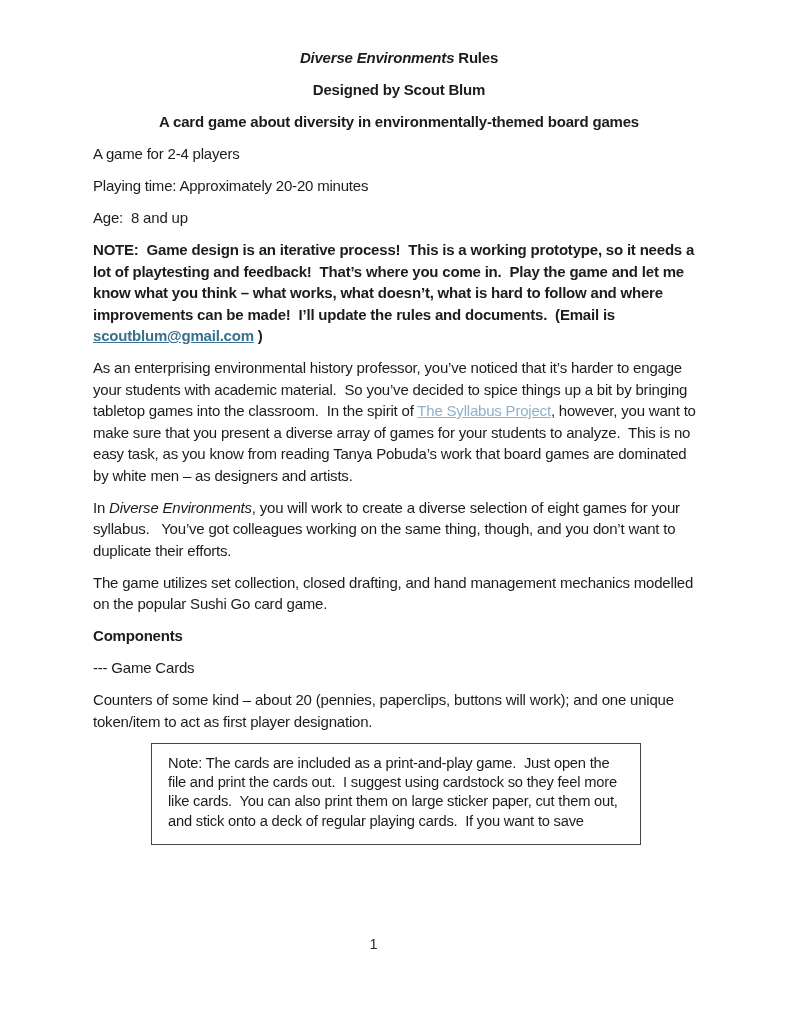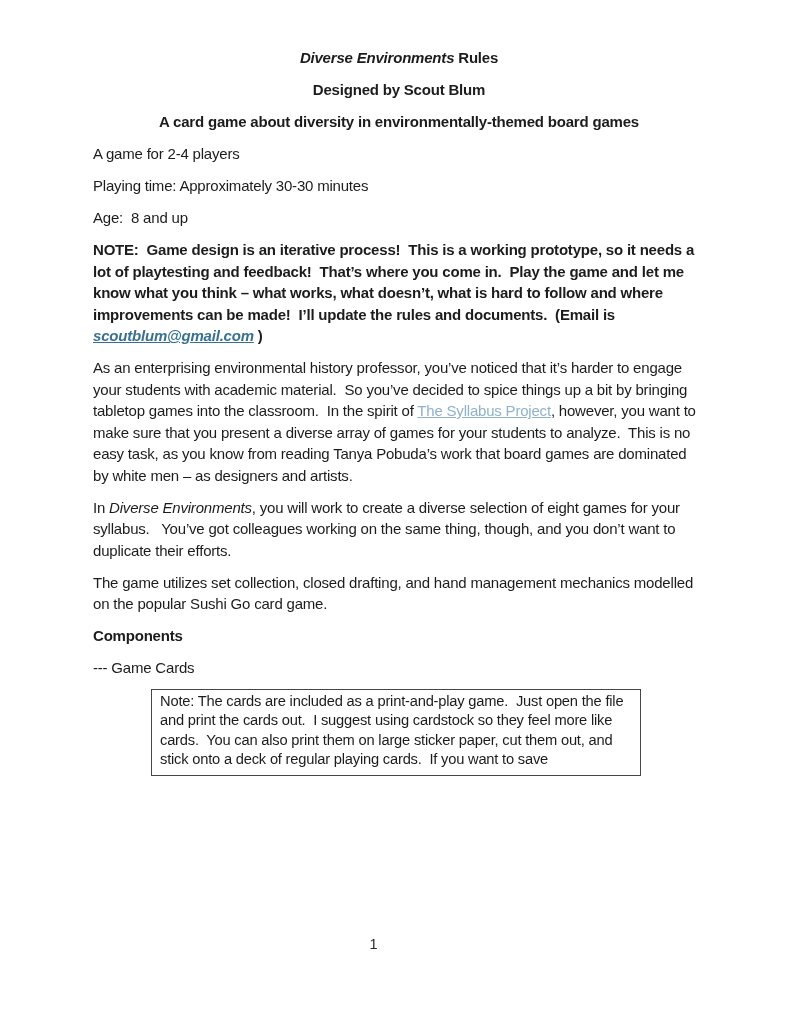--- a/index.html
+++ b/index.html
@@ -20,36 +20,35 @@
     white-space:pre-wrap;
   }
   .center { text-align:center; }
   .bold { font-weight:bold; }
   .italic { font-style:italic; }
   a.link-email {
     color:var(--link-email,#38718F);
     font-weight:bold;
     text-decoration:underline;
     cursor:pointer;
-    font-style:italic;
   }
   a.link-syllabus {
     color:var(--link-syllabus,#8FB2C9);
     text-decoration:underline;
     cursor:pointer;
   }
   .note-box {
     box-sizing:border-box;
     margin-left:58px;
     width:490px;
     border:1px solid var(--box-border,#464646);
     padding:2px 8px 5px 8px;
   }
   .note-box p {
-    margin:0;
+    margin:8px;
     font-size:14.7px;
     line-height:19.4px;
   }
   .page-number {
     position:absolute;
     top:936px; left:0; width:100%;
     text-align:center;
     font-size:14.5px;
     color:#2a2a2a;
   }
@@ -61,37 +60,38 @@
   <div class="content">
 
     <p class="center bold"><span class="italic">Diverse Environments</span><span> Rules</span></p>
 
     <p class="center bold">Designed by Scout Blum</p>
 
     <p class="center bold">A card game about diversity in environmentally-themed board games</p>
 
     <p>A game for 2-4 players</p>
 
-    <p>Playing time: Approximately 30-30 minutes</p>
+    <p>Playing time: Approximately 20-20 minutes</p>
 
     <p>Age:  8 and up</p>
 
     <p class="bold"><span>NOTE:  Game design is an iterative process!  This is a working prototype, so it needs a lot of playtesting and feedback!  That’s where you come in.  Play the game and let me know what you think – what works, what doesn’t, what is hard to follow and where improvements can be made!  I’ll update the rules and documents.  (Email is </span><a class="link-email">scoutblum@gmail.com</a><span> )</span></p>
 
     <p><span>As an enterprising environmental history professor, you’ve noticed that it’s harder to engage your students with academic material.  So you’ve decided to spice things up a bit by bringing tabletop games into the classroom.  In the spirit of </span><a class="link-syllabus">The Syllabus Project</a><span>, however, you want to make sure that you present a diverse array of games for your students to analyze.  This is no easy task, as you know from reading Tanya Pobuda’s work that board games are dominated by white men – as designers and artists.</span></p>
 
     <p><span>In </span><span class="italic">Diverse Environments</span><span>, you will work to create a diverse selection of eight games for your syllabus.   You’ve got colleagues working on the same thing, though, and you don’t want to duplicate their efforts.</span></p>
 
     <p>The game utilizes set collection, closed drafting, and hand management mechanics modelled on the popular Sushi Go card game.</p>
 
     <p class="bold">Components</p>
 
     <p>--- Game Cards</p>
 
 
+    <p>Counters of some kind – about 20 (pennies, paperclips, buttons will work); and one unique token/item to act as first player designation.</p>
 
     <div class="note-box">
       <p>Note: The cards are included as a print-and-play game.  Just open the file and print the cards out.  I suggest using cardstock so they feel more like cards.  You can also print them on large sticker paper, cut them out, and stick onto a deck of regular playing cards.  If you want to save</p>
     </div>
 
   </div>
 
   <div class="page-number">1</div>
 </div>
 

